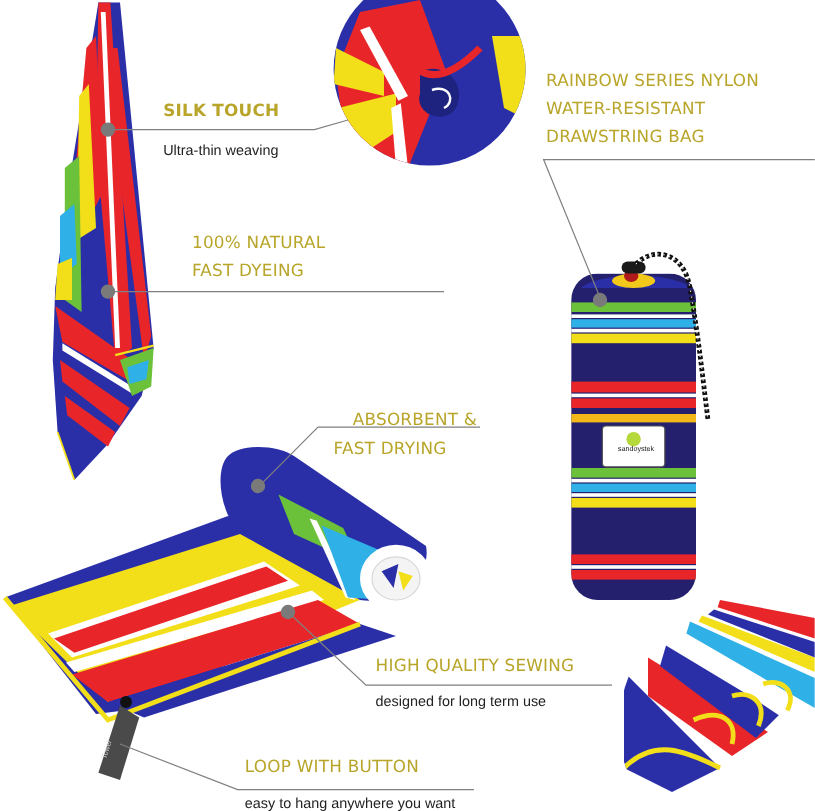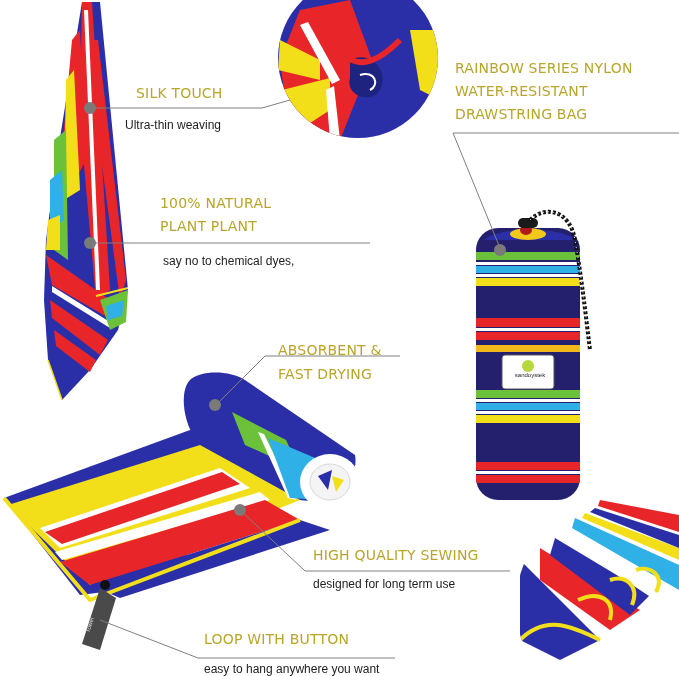--- a/index.html
+++ b/index.html
@@ -156,42 +156,41 @@
 
     <g fill="#7a7a7a">
       <circle cx="90" cy="108" r="6"></circle>
       <circle cx="90" cy="243" r="6"></circle>
       <circle cx="500" cy="250" r="6"></circle>
       <circle cx="215" cy="405" r="6"></circle>
       <circle cx="240" cy="510" r="6"></circle>
     </g>
   </svg>
 
-  <div class="heading" style="left:136px; top:82px;">
+  <div class="heading" style="left:136px; top:82px;font-weight:bold;">
     <div>SILK TOUCH</div>
   </div>
-  <div class="sub" style="left:125px; top:116px;">
+  <div class="sub" style="left:136px; top:116px;">
     <div>Ultra-thin weaving</div>
   </div>
 
   <div class="heading" style="left:160px; top:192px;">
     <div>100% NATURAL</div>
-    <div>PLANT PLANT</div>
+    <div>FAST DYEING</div>
   </div>
   <div class="sub" style="left:163px; top:252px;">
-    <div>say no to chemical dyes,</div>
   </div>
 
   <div class="heading" style="left:455px; top:57px;">
     <div>RAINBOW SERIES NYLON</div>
     <div>WATER-RESISTANT</div>
     <div>DRAWSTRING BAG</div>
   </div>
 
-  <div class="heading" style="left:278px; top:339px;">
+  <div class="heading" style="left:294px; top:339px;">
     <div>ABSORBENT &amp;</div>
   </div>
   <div class="heading" style="left:278px; top:363px;text-align:right;">
     <div>FAST DRYING</div>
   </div>
 
   <div class="heading" style="left:313px; top:544px;">
     <div>HIGH QUALITY SEWING</div>
   </div>
   <div class="sub" style="left:313px; top:575px;">

